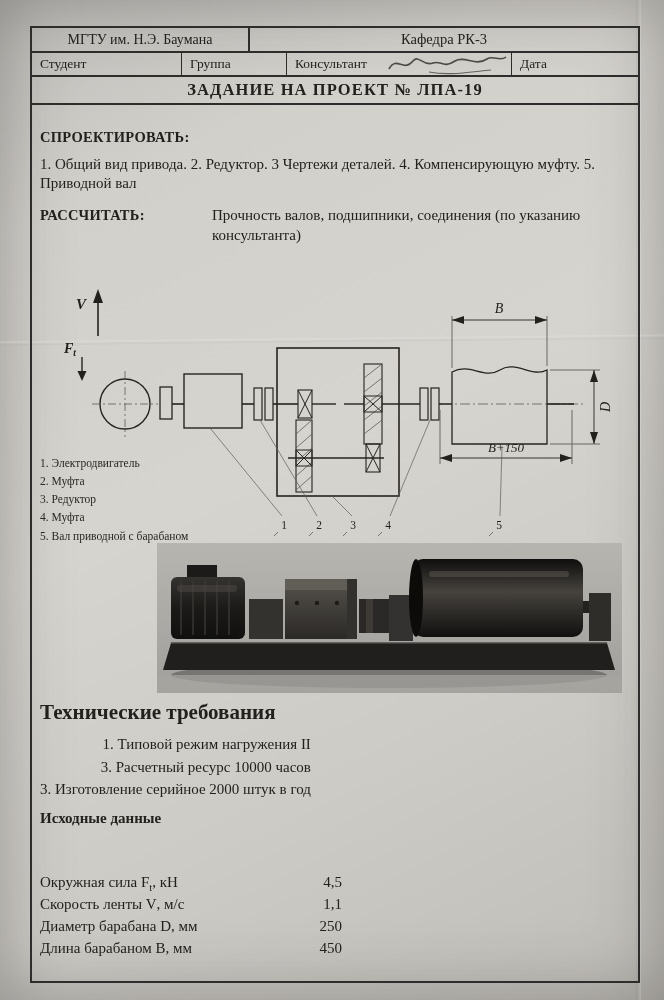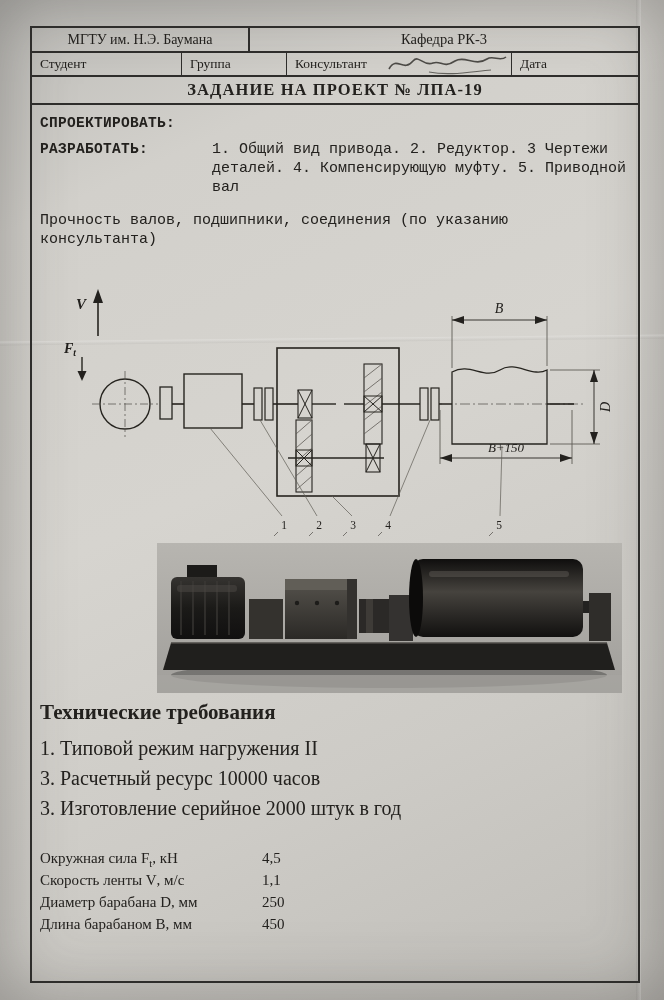--- a/index.html
+++ b/index.html
@@ -26,42 +26,42 @@
   .row1 .c1{width:218px;border-right:2px solid #2e2d2b;font-size:14px;}
   .row1 .c2{flex:1;font-size:14.5px;text-align:right;}
   .row2 .c1{width:150px;border-right:1.5px solid #2e2d2b;}
   .row2 .c2{width:105px;border-right:1.5px solid #2e2d2b;}
   .row2 .c3{width:225px;border-right:1.5px solid #2e2d2b;position:relative;}
   .row2 .c4{flex:1;}
   .sig{position:absolute;right:0;top:-2px;}
   .title{font-size:16.5px;letter-spacing:1.1px;font-weight:600;}
 
   
-  .sections{position:absolute;left:8px;right:8px;top:86px;font-family:Liberation Mono, monospace;}
+  .sections{position:absolute;left:8px;right:8px;top:100px;}
   .sec{display:flex;margin-bottom:9px;}
   .sec-label{width:172px;flex:none;font-weight:700;font-size:14.5px;letter-spacing:.3px;padding-top:1px;}
   .sec-text{flex:1;font-size:15px;line-height:1.28;}
   .sec.calc{margin-top:13px;}
 
   
   .figure{position:absolute;left:0;right:0;top:258px;height:415px;}
   .scheme{position:absolute;left:0;top:0;}
   .legend{position:absolute;left:8px;top:168px;font-size:11.5px;line-height:1.58;color:#2a2823;}
   .photo{position:absolute;left:125px;top:257px;}
 
   
   .tech{position:absolute;left:8px;top:672px;}
   .tech h3{margin:0 0 8px 0;font-size:21px;}
-  .tech .item{font-size:20px;line-height:1.5;}
+  .tech .item{font-size:15px;line-height:1.5;text-align:right;}
   .initial{position:absolute;left:8px;top:782px;}
   .initial h3{margin:0 0 7px 0;font-size:15px;}
   .irow{display:flex;font-size:15px;height:22px;align-items:baseline;}
   .irow .lab{width:222px;flex:none;margin-top:40px;}
   .irow sub{font-size:10.5px;}
-  .irow .val{width:80px;}
+  .irow .val{width:80px;text-align:right;}
 
   svg text{font-family:"Liberation Serif","DejaVu Serif",serif;fill:#23211e;}
   .ln{stroke:#26241f;fill:none;}
   .thin{stroke:#5e5b55;fill:none;}
 </style>
 </head>
 <body>
 
 <div class="page">
   <div class="crease h1"></div>
@@ -87,24 +87,24 @@
     </div>
     <div class="hrow rowT">
       <div class="title">ЗАДАНИЕ НА ПРОЕКТ № ЛПА-19</div>
     </div>
 
     <div class="sections">
       <div class="sec">
         <div class="sec-label">СПРОЕКТИРОВАТЬ:</div>
       </div>
       <div class="sec">
-        <div class="sec-label">РАЗРАБОТАТЬ:</div>
         <div class="sec-text">1. Общий вид привода. 2. Редуктор. 3 Чертежи деталей. 4. Компенсирующую муфту. 5. Приводной вал</div>
       </div>
       <div class="sec calc">
+        <div class="sec-label">РАССЧИТАТЬ:</div>
         <div class="sec-text">Прочность валов, подшипники, соединения (по указанию консультанта)</div>
       </div>
     </div>
 
     <div class="figure">
 
       <svg class="scheme" width="606" height="250" viewBox="0 0 606 250">
 
         <g>
           <line class="ln" x1="66" y1="50" x2="66" y2="10" stroke-width="1.6"></line>
@@ -209,20 +209,27 @@
           <text x="356" y="243" font-size="11.5" text-anchor="middle">4</text>
           <text x="467" y="243" font-size="11.5" text-anchor="middle">5</text>
           <line class="thin" x1="246" y1="246" x2="234" y2="258" stroke-width="0.8"></line>
           <line class="thin" x1="281" y1="246" x2="269" y2="258" stroke-width="0.8"></line>
           <line class="thin" x1="315" y1="246" x2="303" y2="258" stroke-width="0.8"></line>
           <line class="thin" x1="350" y1="246" x2="338" y2="258" stroke-width="0.8"></line>
           <line class="thin" x1="461" y1="246" x2="449" y2="258" stroke-width="0.8"></line>
         </g>
       </svg>
 
+      <div class="legend">
+        <div>1. Электродвигатель</div>
+        <div>2. Муфта</div>
+        <div>3. Редуктор</div>
+        <div>4. Муфта</div>
+        <div>5. Вал приводной с барабаном</div>
+      </div>
 
       <svg class="photo" width="465" height="150" viewBox="0 0 465 150">
         <defs>
           <linearGradient id="drumG" x1="0" y1="0" x2="0" y2="1">
             <stop offset="0" stop-color="#0f0e0d"></stop>
             <stop offset="0.42" stop-color="#46433e"></stop>
             <stop offset="1" stop-color="#11100f"></stop>
           </linearGradient>
           <linearGradient id="boxG" x1="0" y1="0" x2="0" y2="1">
             <stop offset="0" stop-color="#56534d"></stop>
@@ -272,20 +279,21 @@
     </div>
 
     <div class="tech">
       <h3>Технические требования</h3>
       <div class="item">1. Типовой режим нагружения II</div>
       <div class="item">3. Расчетный ресурс 10000 часов</div>
       <div class="item">3. Изготовление серийное 2000 штук в год</div>
     </div>
 
     <div class="initial">
+      <h3>Исходные данные</h3>
       <div class="irow">
         <div class="lab"><span>Окружная сила F</span><sub>t</sub><span>, кН</span></div>
         <div class="val">4,5</div>
       </div>
       <div class="irow">
         <div class="lab"><span>Скорость ленты V</span><sub></sub><span>, м/с</span></div>
         <div class="val">1,1</div>
       </div>
       <div class="irow">
         <div class="lab"><span>Диаметр барабана D</span><sub></sub><span>, мм</span></div>

